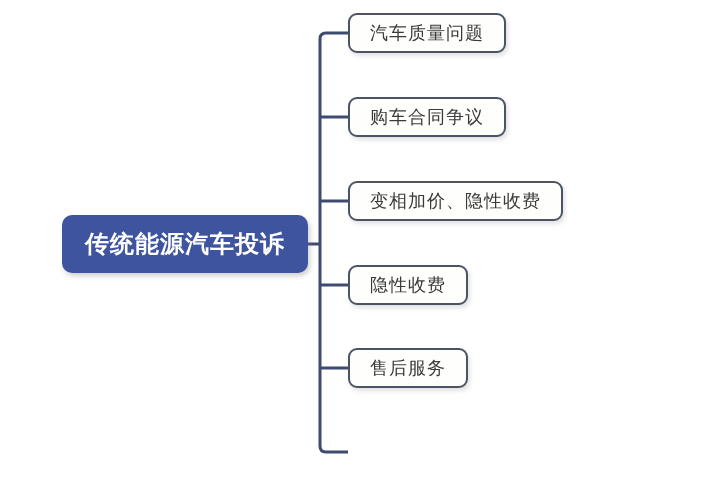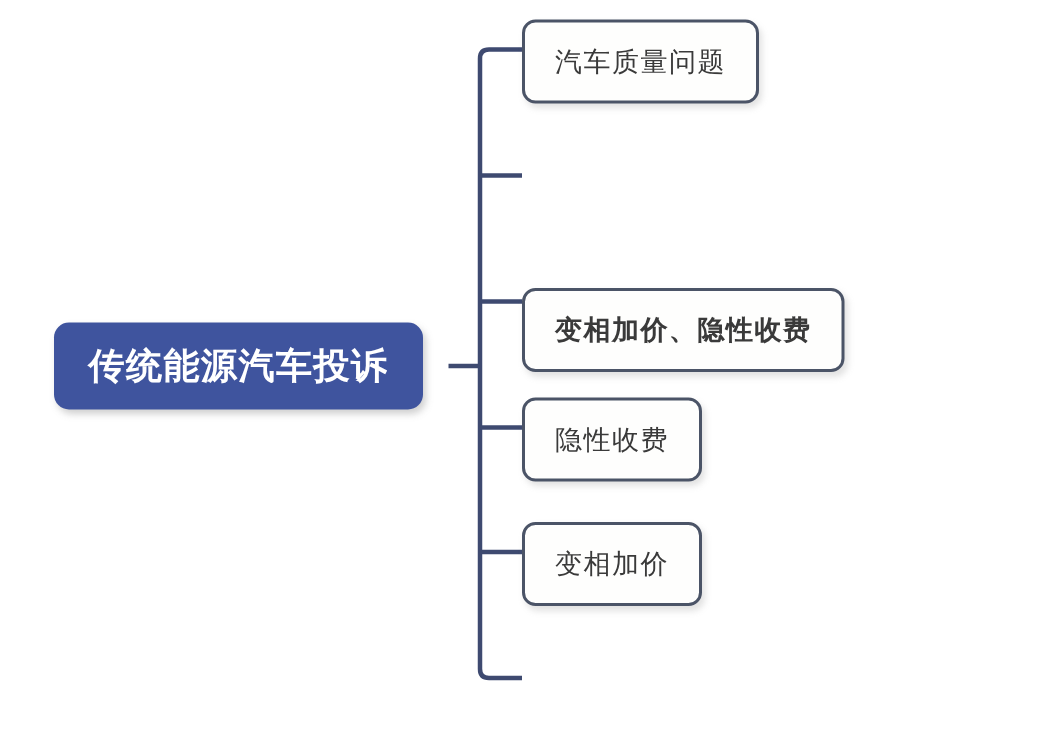--- a/index.html
+++ b/index.html
@@ -18,57 +18,57 @@
   .connectors {
     position: absolute;
     left: 0;
     top: 0;
     width: 706px;
     height: 493px;
     pointer-events: none;
   }
   .root-node {
     position: absolute;
-    left: 36px;
+    left: 62px;
     top: 215px;
     width: 246px;
     height: 58px;
     background: #3F549E;
     border-radius: 10px;
     display: flex;
     align-items: center;
     justify-content: center;
     color: #ffffff;
     font-size: 24px;
     font-weight: bold;
     letter-spacing: 1px;
     box-shadow: 2px 3px 5px rgba(120,120,120,0.35);
     box-sizing: border-box;
   }
   .child-node {
     position: absolute;
     left: 348px;
-    height: 56px;
+    height: 40px;
     display: inline-flex;
     align-items: center;
     justify-content: center;
     padding: 16px 20px;
     background: #FEFEFD;
     border: 2px solid #4B5467;
     border-radius: 9px;
     color: #3A3A3A;
     font-size: 18px;
     letter-spacing: 1px;
     white-space: nowrap;
     box-shadow: 2px 3px 4px rgba(150,150,150,0.28);
     box-sizing: border-box;
   }
   .child-node.n0 { top: 13px; }
   .child-node.n1 { top: 97px; }
-  .child-node.n2 { top: 192px; font-weight: bold; }
+  .child-node.n2 { top: 181px; }
   .child-node.n3 { top: 265px; }
   .child-node.n4 { top: 348px; }
   .child-node.n5 { top: 432px; }
 </style>
 </head>
 <body>
 
 <div class="canvas">
 
   <svg class="connectors" viewBox="0 0 706 493" xmlns="http://www.w3.org/2000/svg">
@@ -84,27 +84,30 @@
   </svg>
 
   <div class="root-node">
     <span>传统能源汽车投诉</span>
   </div>
 
   <div class="child-node n0">
     <span>汽车质量问题</span>
   </div>
 
+  <div class="child-node n1">
+    <span>购车合同争议</span>
+  </div>
 
   <div class="child-node n2">
     <span>变相加价、隐性收费</span>
   </div>
 
   <div class="child-node n3">
     <span>隐性收费</span>
   </div>
 
   <div class="child-node n4">
-    <span>变相加价</span>
+    <span>售后服务</span>
   </div>
 
 
 </div>
 
 </body></html>

